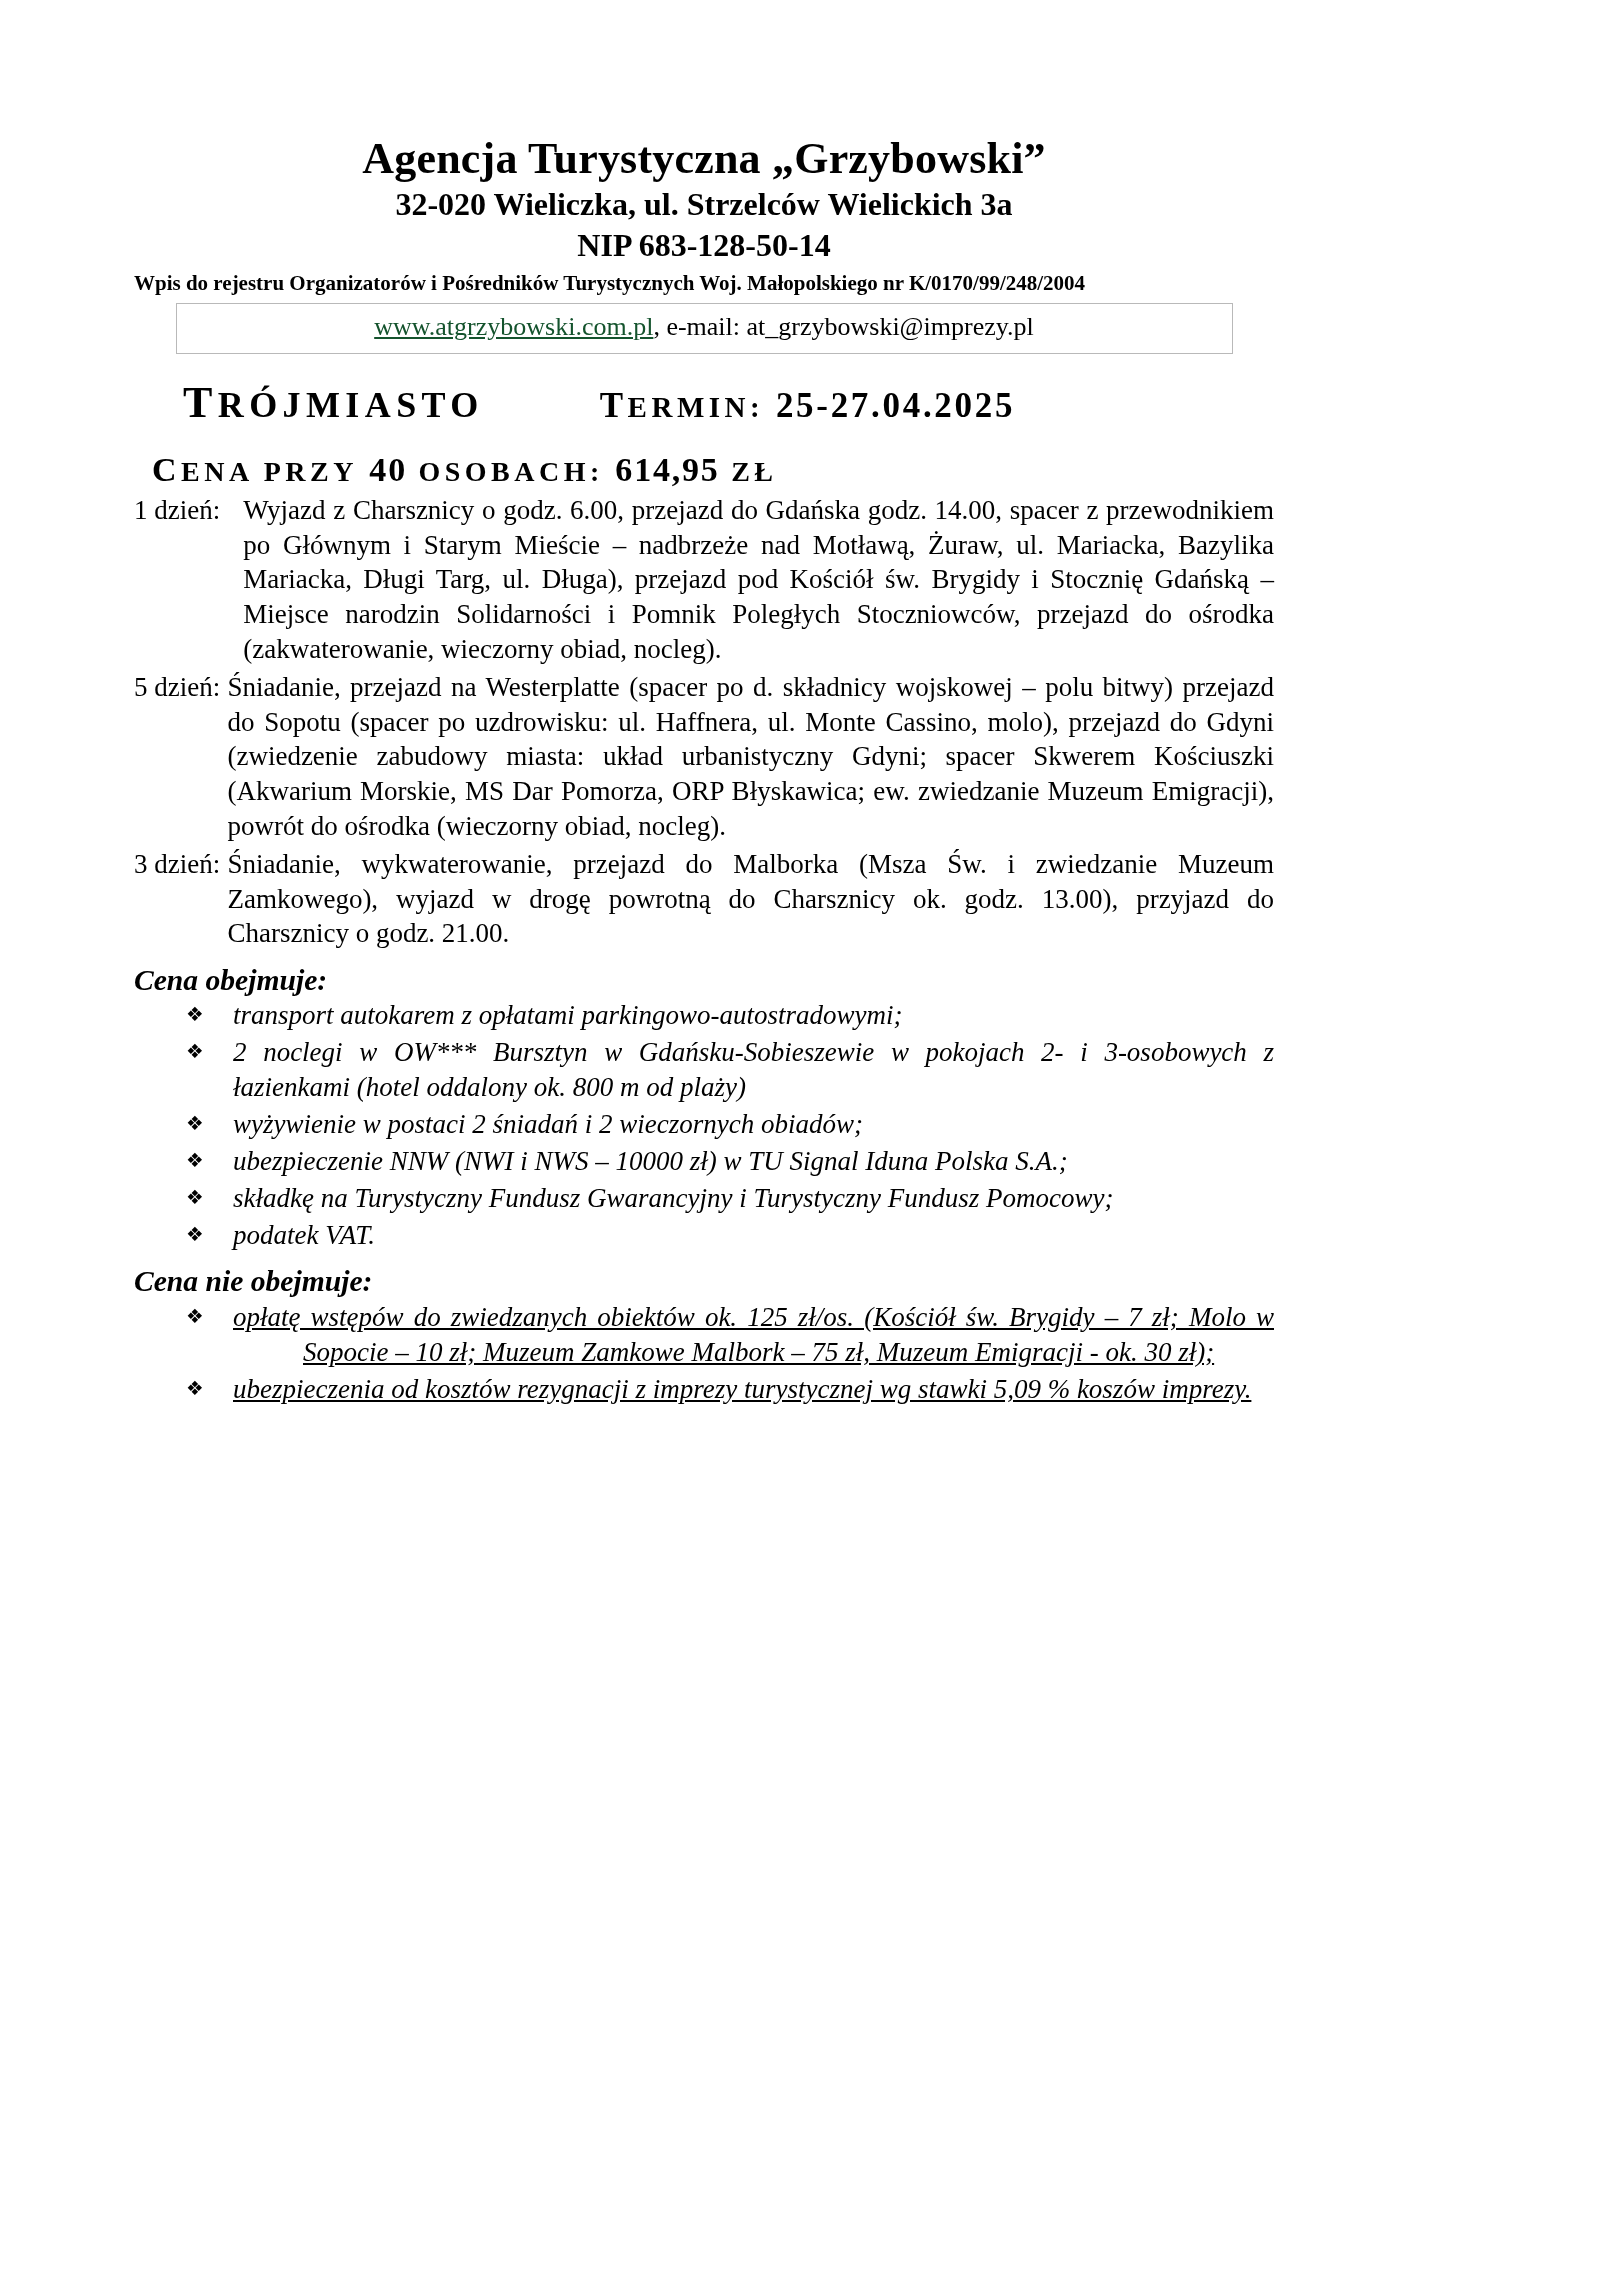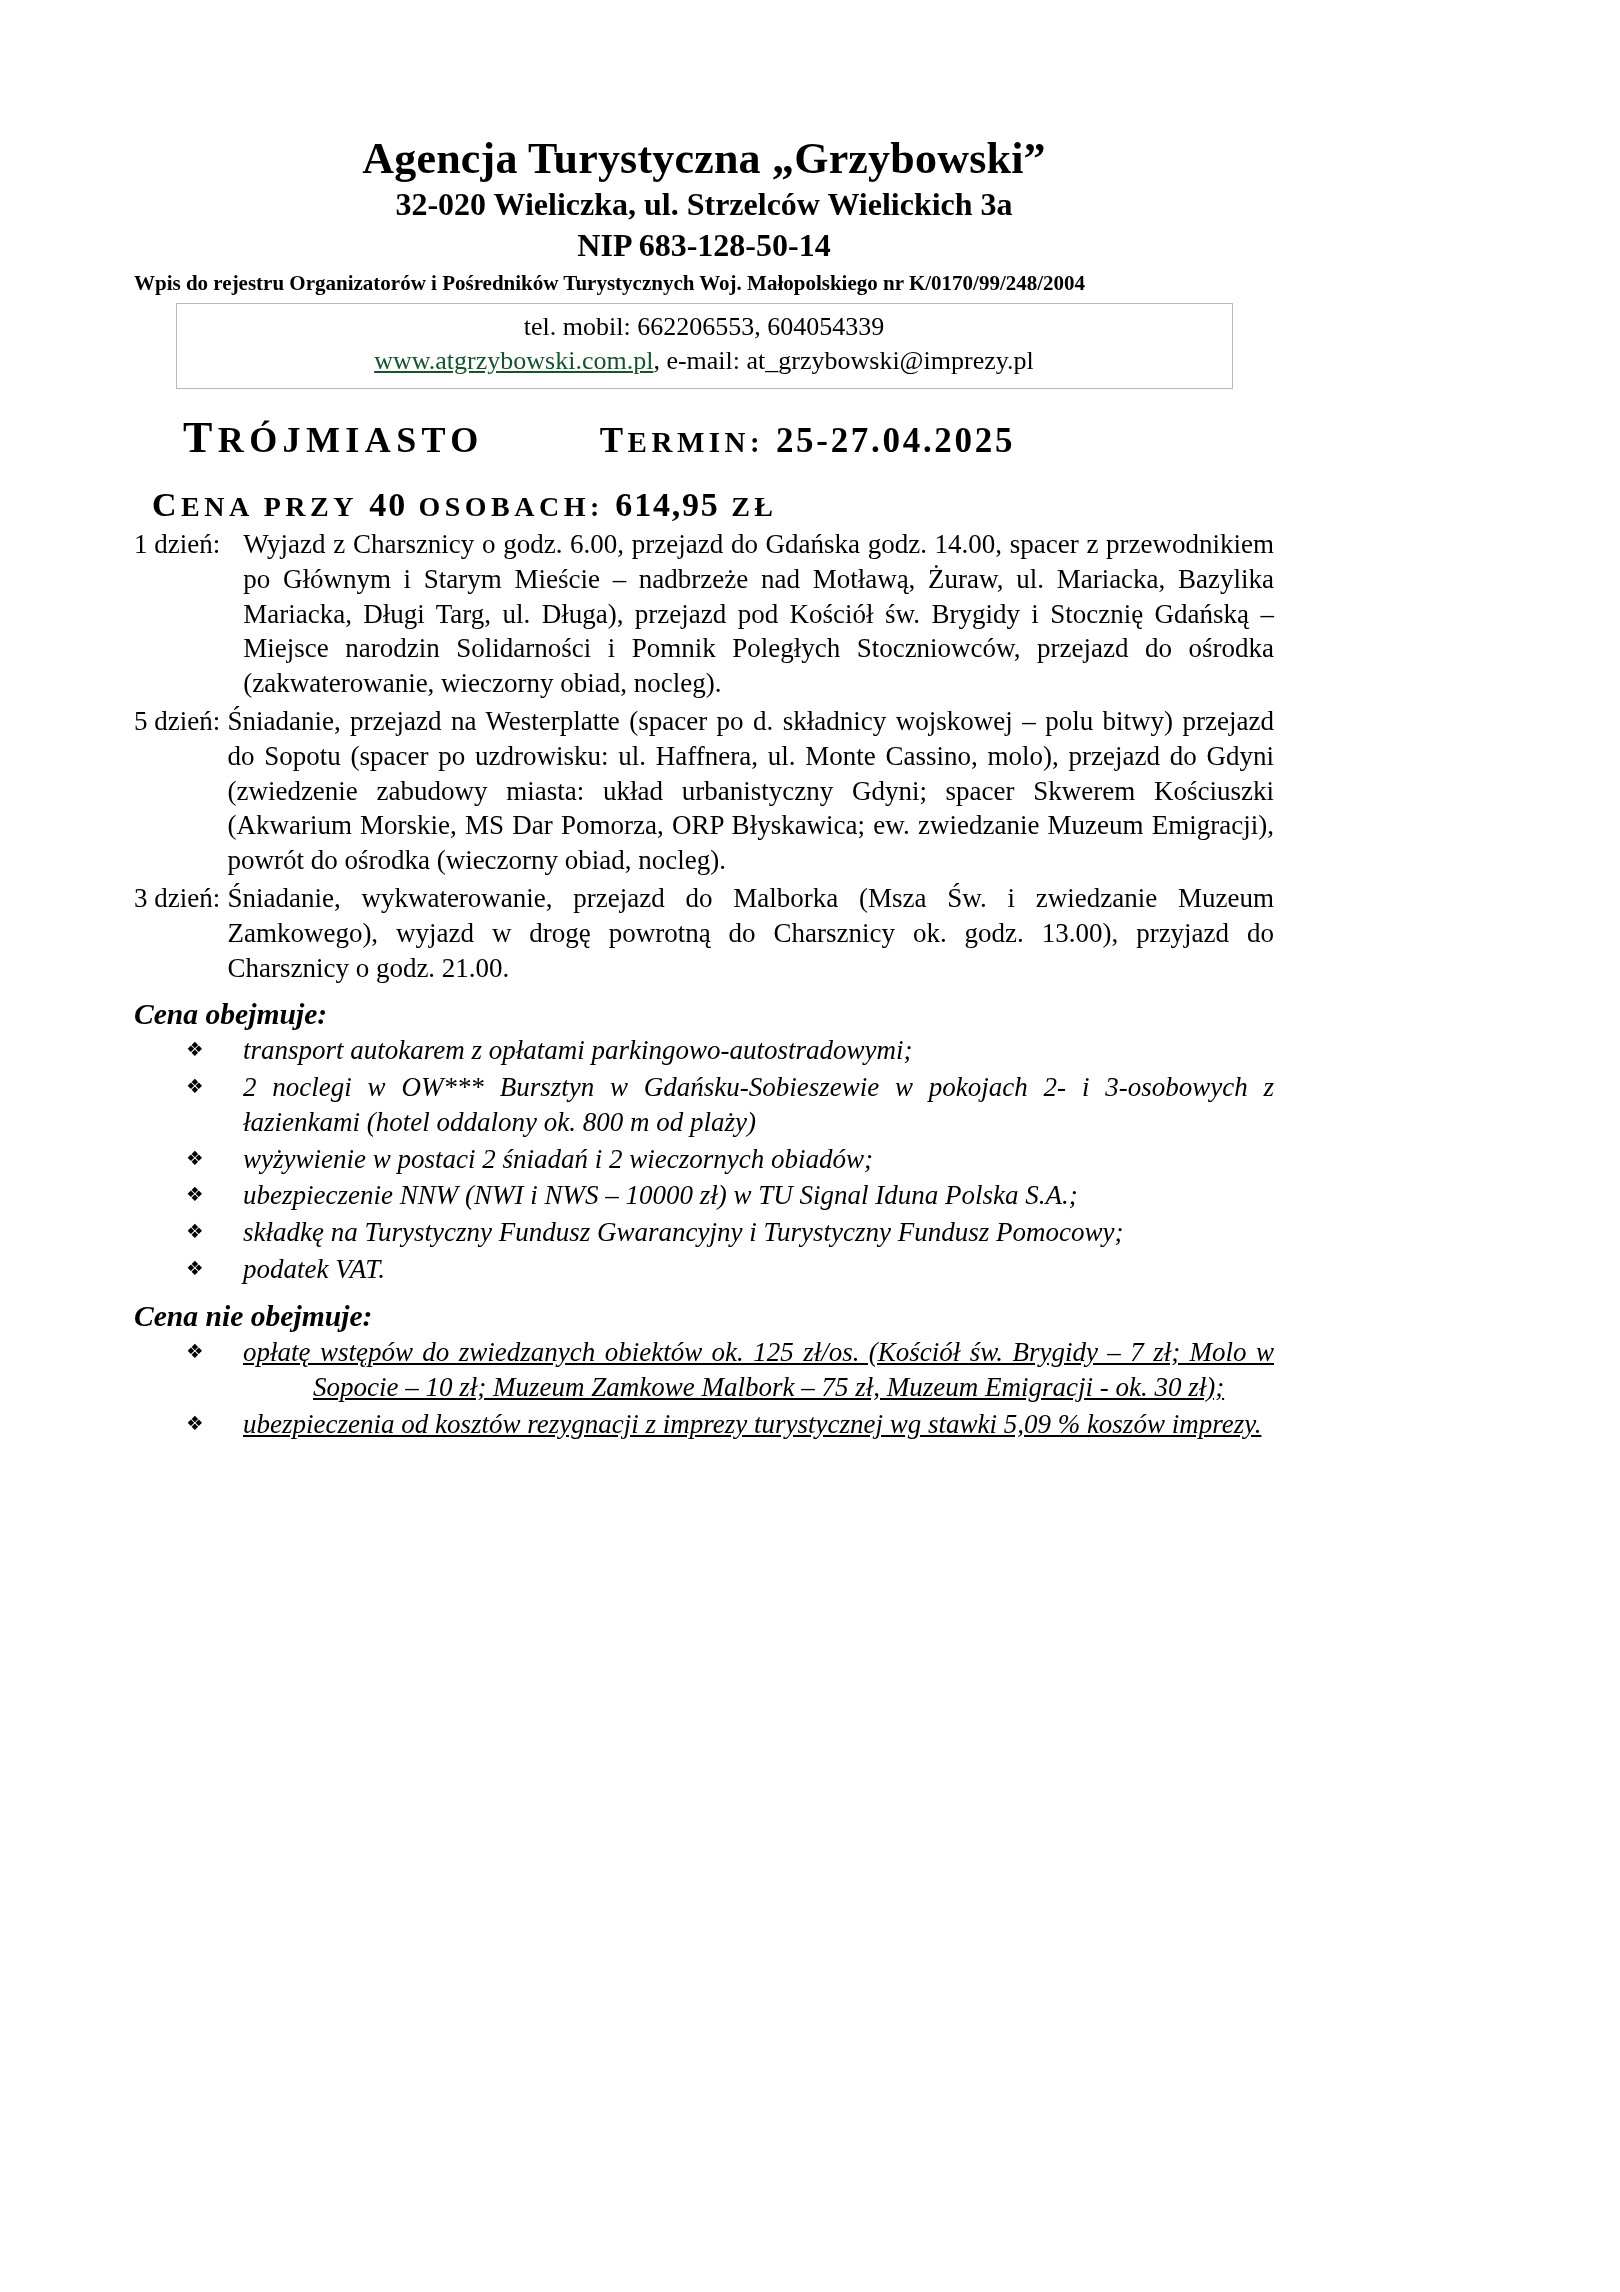--- a/index.html
+++ b/index.html
@@ -147,37 +147,35 @@
     padding-left: 52px;
     box-sizing: border-box;
     font-style: normal;
     font-size: 19.7px;
     line-height: 1.68;
   }
   ul.bullets li .txt {
     flex: 1 1 auto;
     text-align: justify;
     text-justify: inter-word;
-    margin-left: 10px;
   }
   .sub-indent { display: block; padding-left: 70px; text-indent: -70px; text-decoration: underline; }
 </style>
 </head>
 <body>
 
 <div class="page">
 
   <div>
     <div class="hdr-title">Agencja Turystyczna „Grzybowski”</div>
     <div class="hdr-line2">32-020 Wieliczka, ul. Strzelców Wielickich 3a</div>
     <div class="hdr-line3">NIP 683-128-50-14</div>
     <div class="hdr-line4">Wpis do rejestru Organizatorów i Pośredników Turystycznych Woj. Małopolskiego nr K/0170/99/248/2004</div>
 
     <div class="contact-box">
-      <div class="contact-line">tel. mobil: 662206553, 604054339</div>
       <div class="contact-line"><a class="contact-link" href="#">www.atgrzybowski.com.pl</a><span>, e-mail: at_grzybowski@imprezy.pl</span></div>
     </div>
   </div>
 
   <div class="title-row">
     <div class="trip-name"><span class="cap">T</span><span>RÓJMIASTO</span></div>
     <div class="term"><span class="cap">T</span><span>ERMIN:</span>&nbsp;<span class="date">25-27.04.2025</span></div>
   </div>
 
   <div class="price-row"><span class="cap">C</span><span>ENA PRZY</span>&nbsp;<span class="num">40</span>&nbsp;<span>OSOBACH:</span>&nbsp;<span class="num">614,95</span>&nbsp;<span>ZŁ</span></div>

